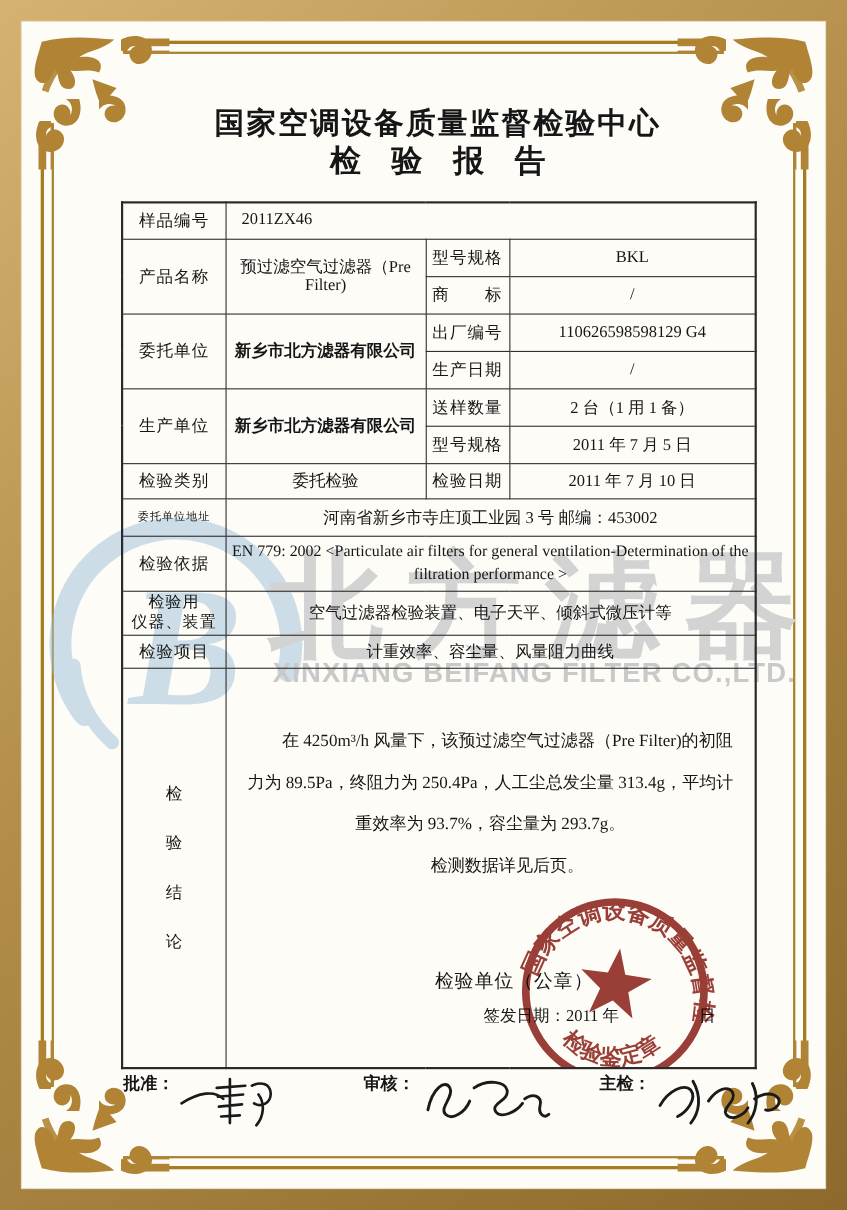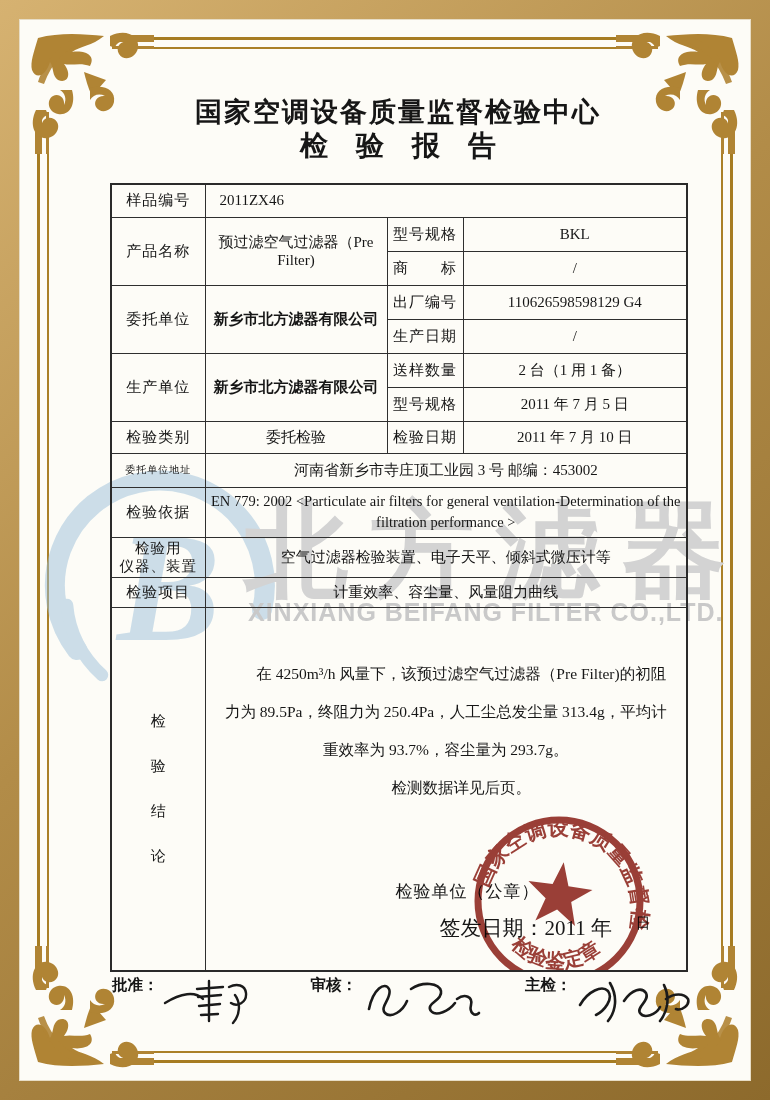--- a/index.html
+++ b/index.html
@@ -43,28 +43,28 @@
   table.rpt { border:2.5px solid #2a2a2a; }
   .lab { letter-spacing:1px; }
   .en-cell { font-size:14.5px; line-height:1.45; padding:2px 6px; }
 
   .concl-cell { position:relative; vertical-align:top !important; text-align:left !important; }
   .concl-label { display:flex; flex-direction:column; align-items:center; justify-content:center;
                  gap:26px; height:100%; }
   .concl-text { padding:46px 16px 0 16px; line-height:38px; font-size:15.5px;text-align:center; }
   .concl-text p { text-indent:2em; }
   .seal-unit { position:absolute; left:190px; top:272px; font-size:17px; letter-spacing:1px; }
-  .seal-date { position:absolute; left:234px; top:306px; font-size:21px; }
+  .seal-date { position:absolute; left:234px; top:306px; font-size:15px; }
   .seal-date-suffix { position:absolute; left:430px; top:306px; font-size:15px; }
   .stamp { position:absolute; left:258px; top:198px; opacity:.88; mix-blend-mode:multiply; }
 
   .sig-row { position:absolute; left:110px; top:975px; width:576px; display:flex; }
   .sig-group { display:flex; align-items:flex-start; }
   .sig-label { font-size:15.5px; font-weight:bold; padding-top:0; white-space:nowrap; }
-  .sig-g1{margin-left:2px} .sig-g2{margin-left:52px} .sig-g3{margin-left:44px}
+  .sig-g1{margin-left:2px} .sig-g2{margin-left:72px} .sig-g3{margin-left:44px}
   .sig-svg { margin-left:4px; }
 </style>
 </head>
 <body>
 
 <div class="page">
 
   <div class="gold-band"></div>
   <div class="paper"></div>
   <div class="frame-outer"></div>

